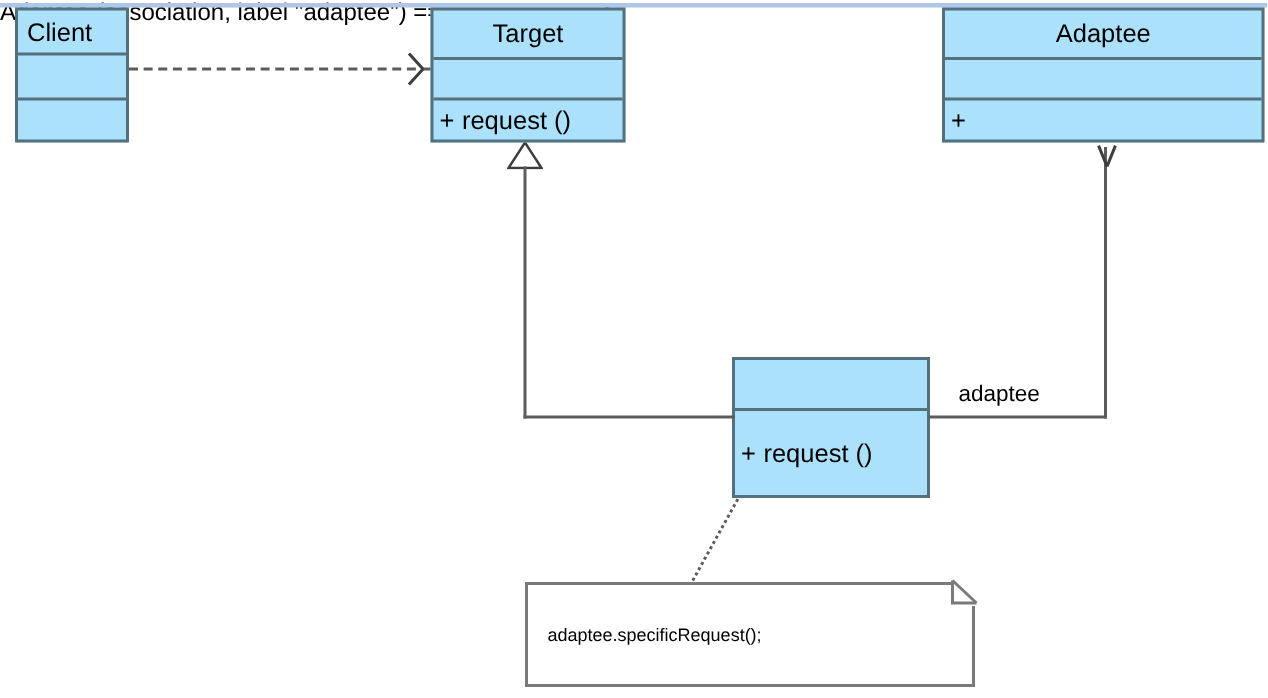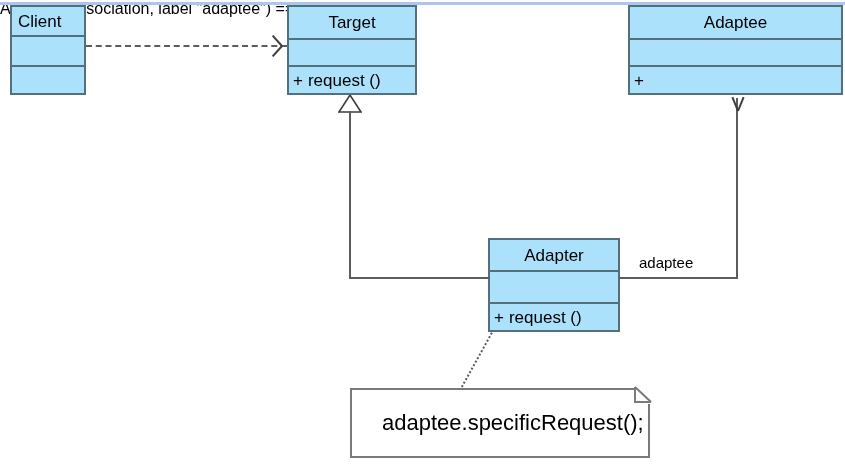--- a/index.html
+++ b/index.html
@@ -98,22 +98,22 @@
     transform-origin: 50% 100%;
   }
   
   .uml-note {
     position: absolute;
     box-sizing: border-box;
     background: #ffffff;
     border: 2px solid #7a7a7a;
     display: flex;
     align-items: center;
-    padding-left: 30px;
-    font-size: 22px;
+    padding-left: 13px;
+    font-size: 12px;
     color: #000000;
   }
   .note-fold-mask {
     position: absolute;
     background: #ffffff;
   }
   
   .edge-label {
     position: absolute;
     font-size: 15px;
@@ -157,23 +157,20 @@
       <span>Adaptee</span>
     </div>
     <div class="uml-compartment cmp-attrs" style="height:27px;"></div>
     <div class="uml-compartment cmp-ops" style="flex:1;">
       <span class="vis">+</span>
     </div>
   </div>
 
   
   <div class="uml-class" style="left:488px; top:238px; width:132px; height:94px;">
-    <div class="uml-compartment cmp-name" style="height:30px;">
-      <span>Adapter</span>
-    </div>
     <div class="uml-compartment cmp-attrs" style="height:32px;"></div>
     <div class="uml-compartment cmp-ops" style="flex:1;">
       <span class="vis">+</span>
       <span>request ()</span>
     </div>
   </div>
 
   
   <div class="dashed-h" style="left:86px; top:45px; width:201px;"></div>
   <div class="ahead" style="left:281px; top:32px; height:14px; transform: rotate(-42deg);"></div>

